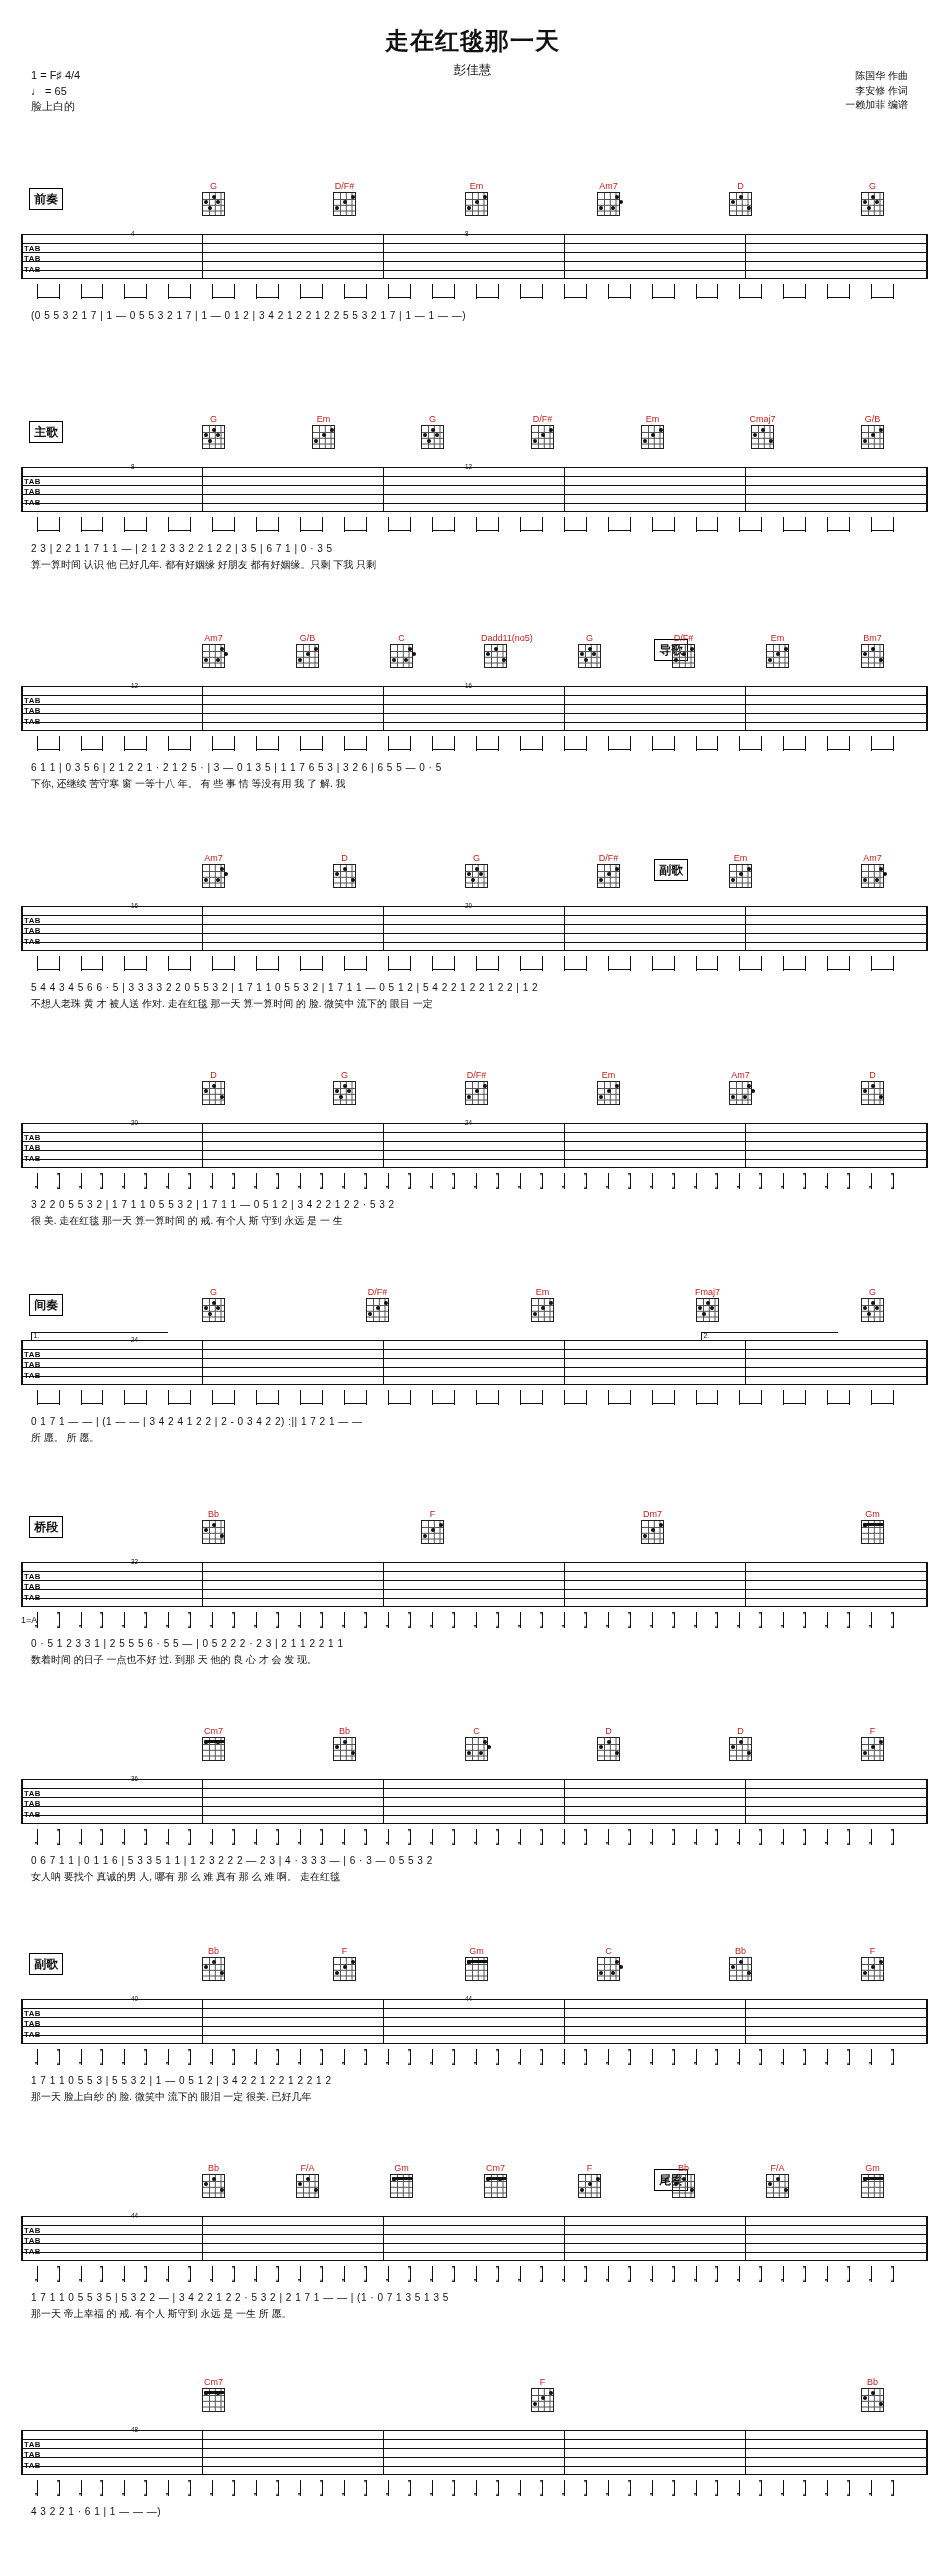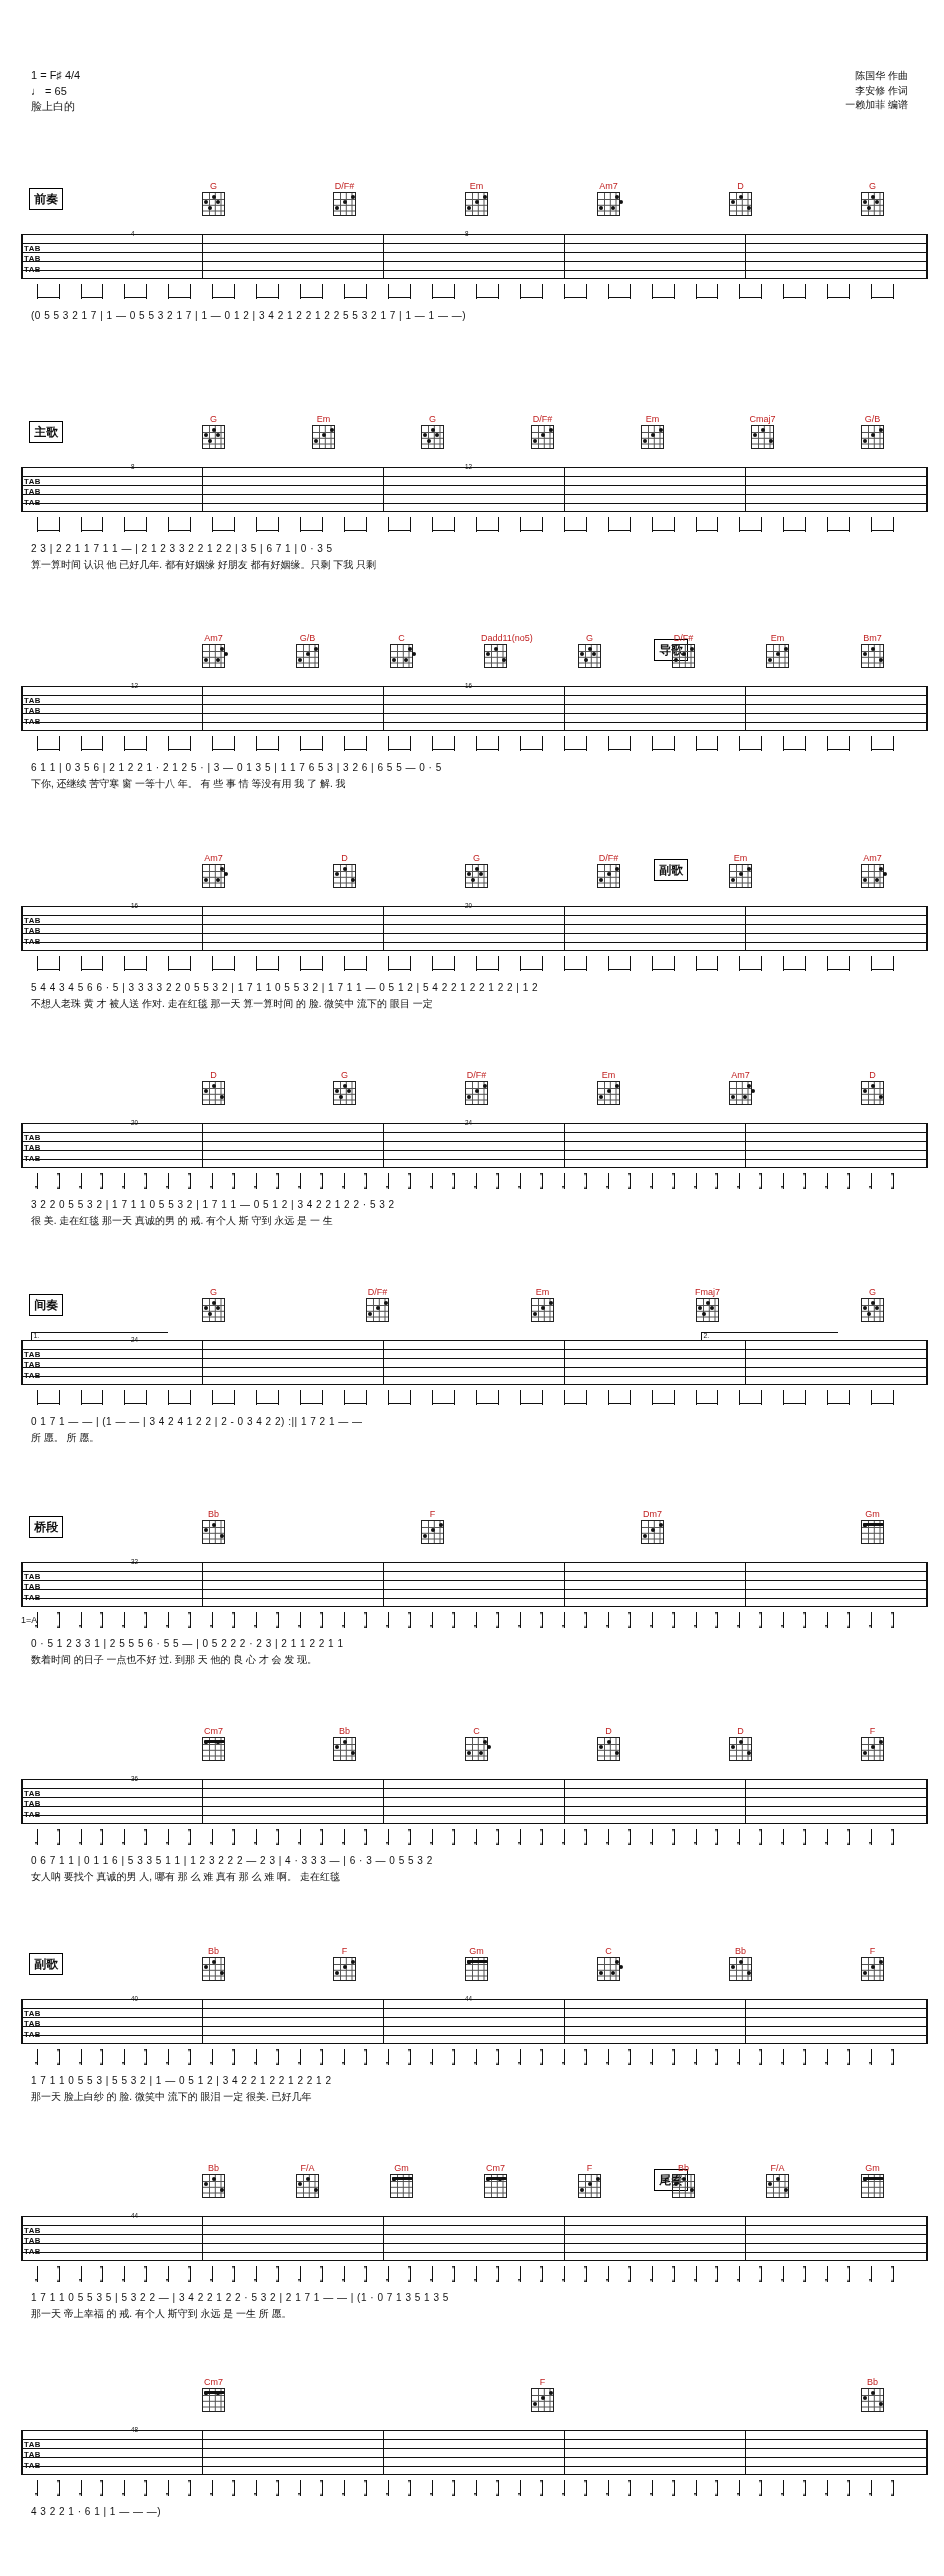--- a/index.html
+++ b/index.html
@@ -41,20 +41,22 @@
   .numrow{position:absolute;font-size:10px;white-space:nowrap;letter-spacing:0.5px;}
   .meas{position:absolute;font-size:6.3px;color:#111;}
   .ending{position:absolute;border-left:0.5px solid #111;border-top:0.5px solid #111;height:7.3px;}
   .ending span{position:absolute;left:1.6px;top:-1px;font-size:6.8px;}
 </style>
 </head>
 <body>
 
 <div class="page">
 
+  <div class="title">走在红毯那一天</div>
+  <div class="subtitle">彭佳慧</div>
   <div class="keyinfo">
     <div>1 = F♯ 4/4</div>
     <div>♩ = 65</div>
     <div>脸上白的</div>
   </div>
   <div class="credits">
     <div>陈国华 作曲</div>
     <div>李安修 作词</div>
     <div>一赖加菲 编谱</div>
   </div>
@@ -692,21 +694,21 @@
         <div class="arrow arrowup" style="left: 717px; top: 127px; height: 15.7px;"></div>
         <div class="arrow" style="left: 739px; top: 127px; height: 15.7px;"></div>
         <div class="arrow arrowup" style="left: 761px; top: 127px; height: 15.7px;"></div>
         <div class="arrow" style="left: 783px; top: 127px; height: 15.7px;"></div>
         <div class="arrow arrowup" style="left: 805px; top: 127px; height: 15.7px;"></div>
         <div class="arrow" style="left: 827px; top: 127px; height: 15.7px;"></div>
         <div class="arrow arrowup" style="left: 849px; top: 127px; height: 15.7px;"></div>
         <div class="arrow" style="left: 871px; top: 127px; height: 15.7px;"></div>
         <div class="arrow arrowup" style="left: 893px; top: 127px; height: 15.7px;"></div>
         <div class="numrow" style="left: 31px; top: 153px;">3 2 2   0  5 5 3 2 | 1 7 1  1   0  5 5 3 2 | 1 7 1  1   —   0 5 1 2 | 3 4 2 2 1 2 2 · 5 3 2</div>
-        <div class="lyric" style="left: 31px; top: 168px;">很 美.      走在红毯     那一天        真诚的男     的 戒.          有个人  斯 守到   永远   是 一 生</div>
+        <div class="lyric" style="left: 31px; top: 168px;">很 美.      走在红毯     那一天        算一算时间     的 戒.          有个人  斯 守到   永远   是 一 生</div>
       </div>
       <div class="system" style="top: 1263px; height: 220px;">
         <div class="sectlabel" style="left: 29px; top: 31px;">间奏</div>
         <div class="chord" style="left: 199px; top: 25px;">
           <div class="cname">G</div>
           <div class="grid">
             <div class="dot" style="left: 13px; top: 7.3px;"></div>
             <div class="dot" style="left: 9px; top: 1.6px;"></div>
             <div class="dot" style="left: 5px; top: 13px;"></div>
             <div class="dot" style="left: 1px; top: 7.3px;"></div>

